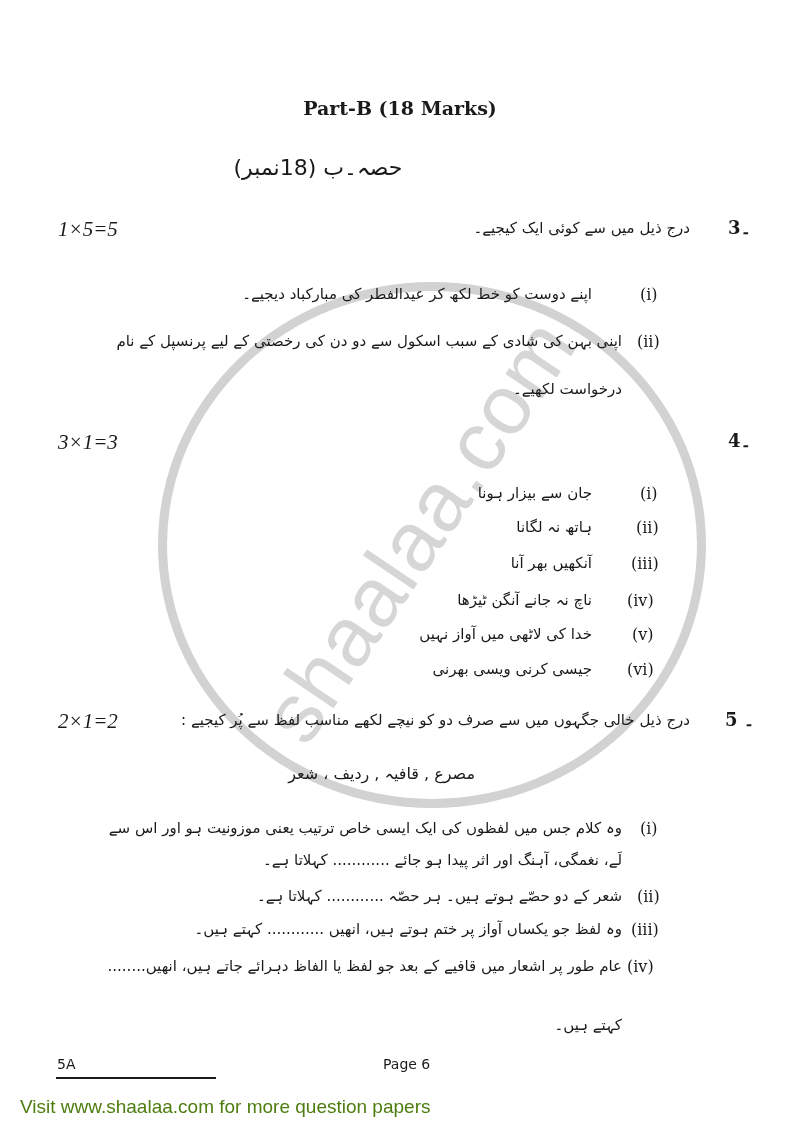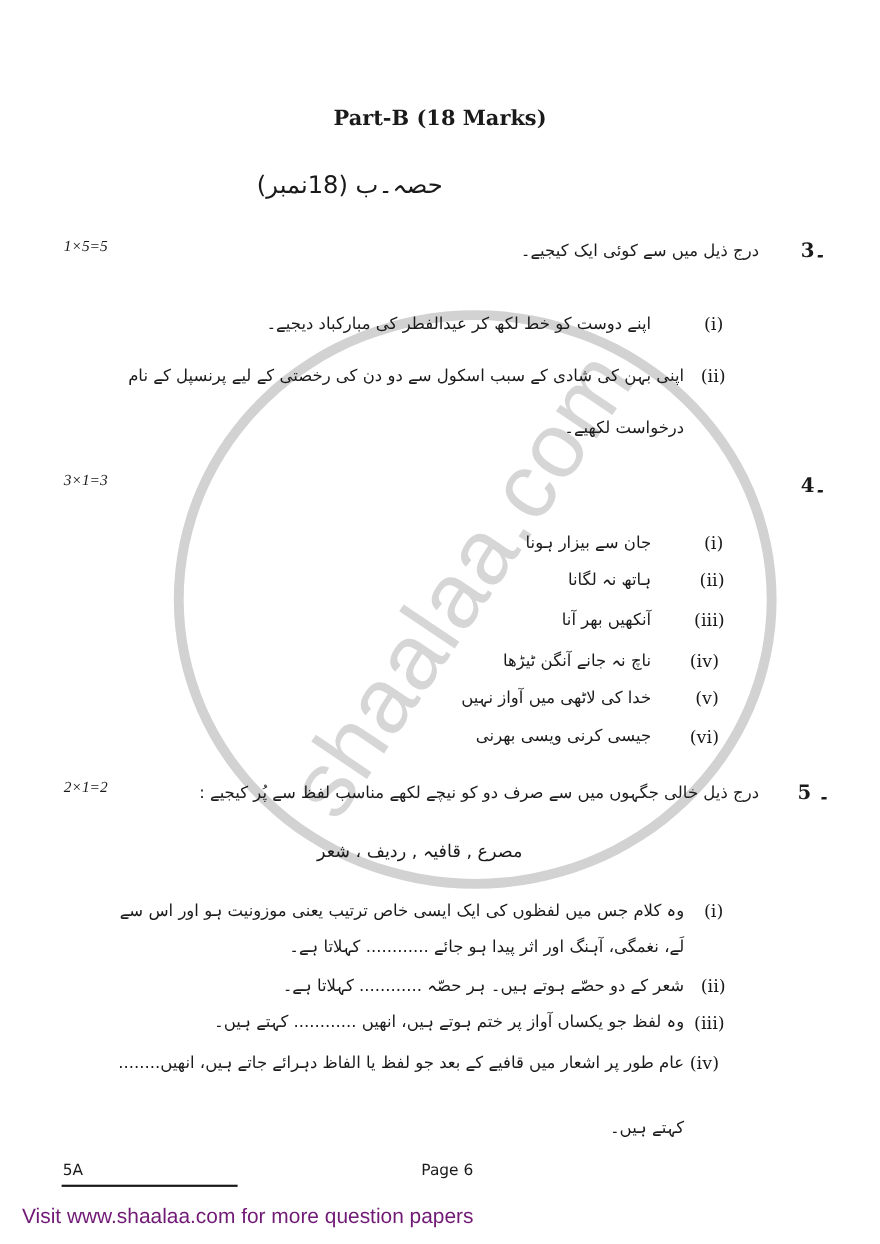--- a/index.html
+++ b/index.html
@@ -7,29 +7,29 @@
   .page { position: absolute; left: 0; top: 0; width: 800px; height: 1131px; }
 
   .watermark-circle { position: absolute; left: 158px; top: 282px; width: 548px; height: 526px; border: 9px solid #d2d2d2; border-radius: 50%; box-sizing: border-box; z-index: 0; }
   .watermark-text { position: absolute; left: 190px; top: 510px; width: 420px; text-align: center; font-family: "Liberation Sans", sans-serif; font-size: 84px; color: #d6d6d6; transform: rotate(-56deg); transform-origin: center center; z-index: 0; letter-spacing: 1px; }
 
   .part-title { position: absolute; top: 97px; left: 0; width: 800px; text-align: center; font-family: "DejaVu Serif", serif; font-weight: bold; font-size: 19px; z-index: 1; }
   .urdu-title { position: absolute; top: 155px; left: 0; width: 636px; text-align: center; font-family: "DejaVu Sans", sans-serif; font-size: 22px; z-index: 1; direction: rtl; }
 
   .row { position: absolute; z-index: 1; }
   .qnum { position: absolute; font-family: "DejaVu Serif", serif; font-weight: bold; font-size: 18px; }
-  .marks { position: absolute; left: 58px; font-family: "Liberation Serif", serif; font-style: italic; font-size: 14px; }
+  .marks { position: absolute; left: 58px; font-family: "Liberation Serif", serif; font-style: italic; font-size: 21px; }
   .urdu { font-family: "DejaVu Sans", sans-serif; font-size: 15px; direction: rtl; white-space: nowrap; }
   .roman { position: absolute; font-family: "DejaVu Serif", serif; font-size: 16px; }
   .line-text { position: absolute; right: 0; }
 
   .footer-code { position: absolute; left: 57px; top: 1056px; font-family: "DejaVu Sans", sans-serif; font-size: 14px; z-index: 1; }
   .footer-rule { position: absolute; left: 56px; top: 1077px; width: 160px; height: 2px; background: #1a1a1a; }
   .footer-page { position: absolute; left: 383px; top: 1056px; font-family: "DejaVu Sans", sans-serif; font-size: 14px; }
-  .footer-visit { position: absolute; left: 20px; top: 1096px; font-family: "Liberation Sans", sans-serif; font-size: 19px; color: #701a75; }
+  .footer-visit { position: absolute; left: 20px; top: 1096px; font-family: "Liberation Sans", sans-serif; font-size: 19px; color: #4d7c0f; }
 </style>
 </head>
 <body>
 
 <div class="page">
 
   <div class="watermark-circle"></div>
   <div class="watermark-text">shaalaa.com</div>
 
   <div class="part-title">Part-B  (18 Marks)</div>

